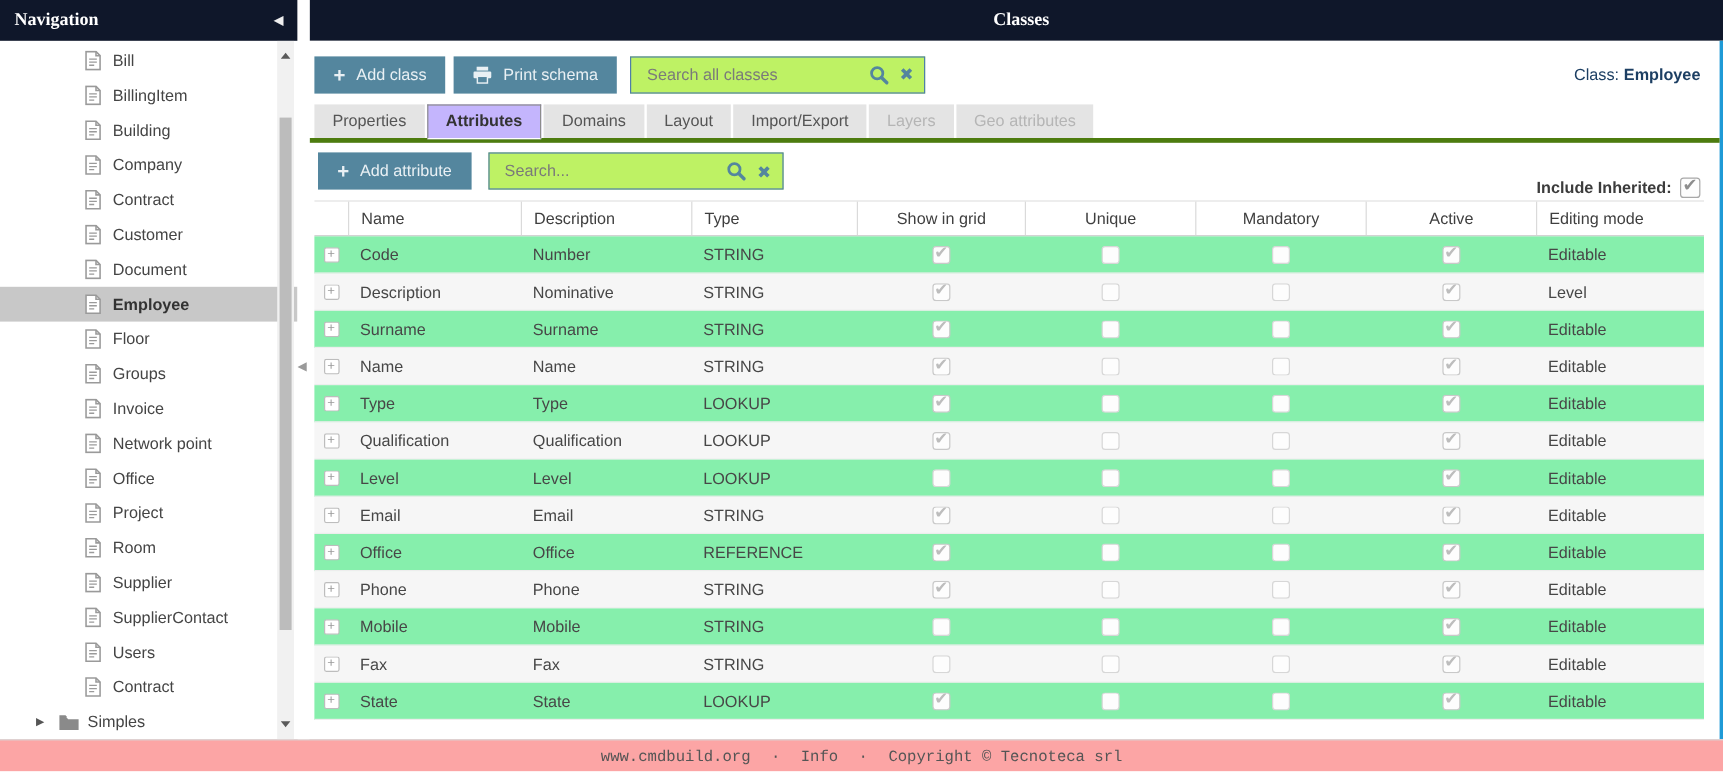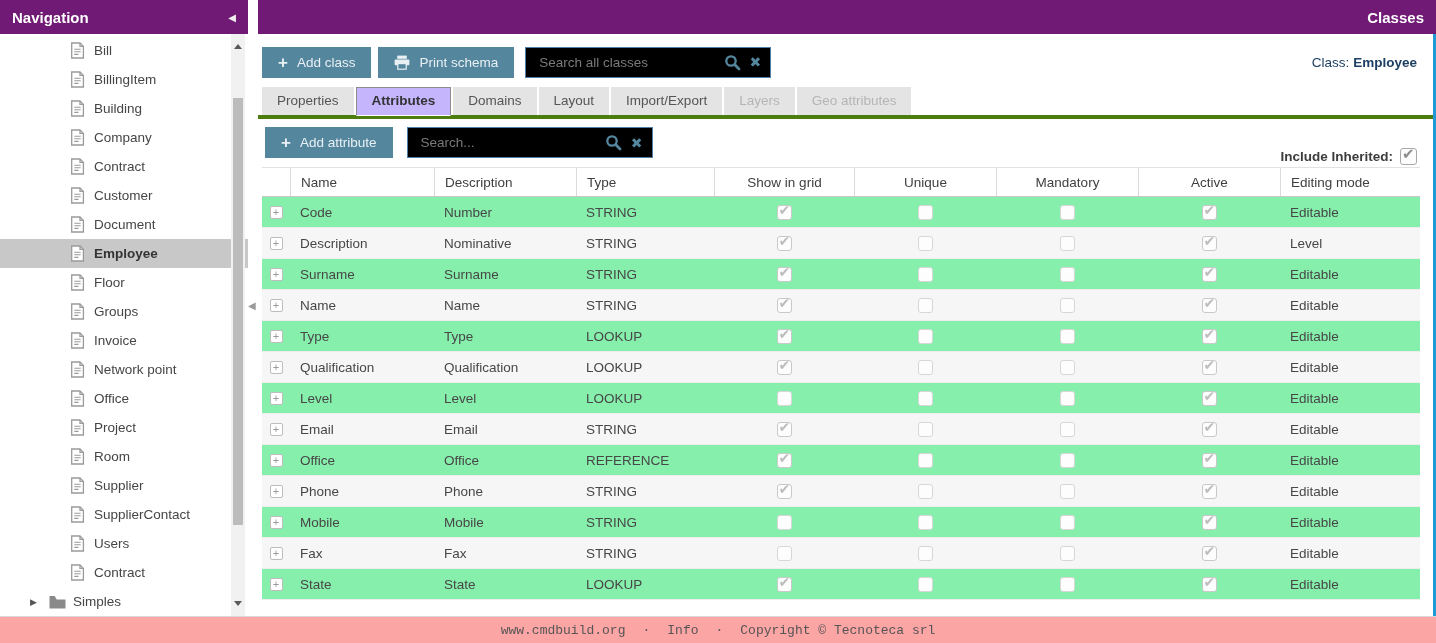--- a/index.html
+++ b/index.html
@@ -3,22 +3,22 @@
 <meta charset="utf-8">
 <style>
   * { box-sizing: border-box; }
   html,body { margin:0; padding:0; background:#fff; }
   body { font-family:"Liberation Sans","DejaVu Sans",sans-serif; font-size:13.5px; color:#474747; }
 
   .app { position:relative; width:1436px; height:643px; overflow:hidden; display:flex; flex-direction:column; background:#fff; }
   .cols { display:flex; flex:1; min-height:0; }
 
   
-  .panel-header { height:34px; background:#701a75; color:#fff; font-size:15px; font-weight:bold;
-                  display:flex; align-items:center; justify-content:space-between; padding:0 12px; flex:0 0 34px; }
+  .panel-header { height:34px; background:#0f172a; color:#fff; font-size:15px; font-weight:bold;
+                  display:flex; align-items:center; justify-content:space-between; padding:0 12px; flex:0 0 34px;font-family:Liberation Serif, serif; }
   .collapse-arrow { font-size:10px; color:#efefef; cursor:pointer; }
 
   
   .sidebar { width:248px; flex:0 0 248px; display:flex; flex-direction:column; background:#fff; }
   .sidebar-body { position:relative; flex:1; overflow:hidden; padding-top:2px; }
   .tree-item { height:29px; display:flex; align-items:center; padding-left:70px; gap:9px; color:#454545; cursor:pointer; white-space:nowrap; }
   .tree-item.selected { background:#c8c8c8; font-weight:bold; color:#333; }
   .tree-item .icon { display:flex; align-items:center; }
   .folder-row { padding-left:30px; gap:7px; }
   .tree-arrow { font-size:9px; color:#555; width:12px; }
@@ -28,28 +28,28 @@
   .sb-arrow { position:absolute; left:3px; width:0; height:0; border-left:4px solid transparent; border-right:4px solid transparent; cursor:pointer; }
   .sb-arrow.up { top:10px; border-bottom:5px solid #5a5a5a; }
   .sb-arrow.down { bottom:10px; border-top:5px solid #5a5a5a; }
 
   
   .splitter { width:10px; flex:0 0 10px; position:relative; background:#fff; cursor:col-resize; }
   .split-arrow { position:absolute; top:300px; left:0; font-size:10px; color:#9a9a9a; }
 
   
   .main { flex:1; display:flex; flex-direction:column; min-width:0; }
-  .main .panel-header { justify-content:flex-end; padding-left:20px; }
+  .main .panel-header { justify-content:center; padding-left:20px; }
   .main-body { flex:1; background:#fff; border-right:3px solid #1f9ad6; display:flex; flex-direction:column; min-height:0; }
 
   .toolbar1 { height:56px; flex:0 0 56px; display:flex; align-items:center; gap:7px; padding:0 14px 0 4px; }
   .btn { background:#54869e; color:#e9f0f4; border:none; height:31px; padding:0 16px; font-size:13.5px;
          font-family:inherit; display:inline-flex; align-items:center; gap:9px; cursor:pointer; }
   .btn .plus { font-size:17px; font-weight:bold; line-height:1; }
-  .searchbox { display:flex; align-items:center; border:1px solid #4f7fa9; height:31px; background:#000000; width:246px; padding:0 9px 0 11px; gap:9px; margin-left:4px; }
+  .searchbox { display:flex; align-items:center; border:1px solid #4f7fa9; height:31px; background:#bef264; width:246px; padding:0 9px 0 11px; gap:9px; margin-left:4px; }
   .searchbox input { border:none; outline:none; flex:1; min-width:0; font-size:13.5px; color:#666; font-family:inherit; background:transparent; }
   .searchbox input::placeholder { color:#7a7a7a; opacity:1; }
   .xicon { color:#54869e; font-weight:bold; font-size:14px; cursor:pointer; line-height:1; }
   .class-caption { margin-left:auto; color:#1d3f63; font-size:13.5px; padding-right:2px; }
   .class-caption b { margin-left:4px; }
 
   .tabbar { display:flex; gap:2px; padding-left:4px; border-bottom:4px solid #4d7c0f; height:29px; flex:0 0 29px; align-items:flex-end; }
   .tab { height:28px; line-height:28px; padding:0 15px; background:#e4e4e4; color:#555; cursor:pointer; white-space:nowrap; }
   .tab.active { background:#c4b5fd; border:1px solid #8c8c8c; border-bottom:1px solid #fff; margin-bottom:-1px; height:29px; line-height:26px; font-weight:bold; color:#333; }
   .tab.disabled { color:#b5b5b5; cursor:default; }

